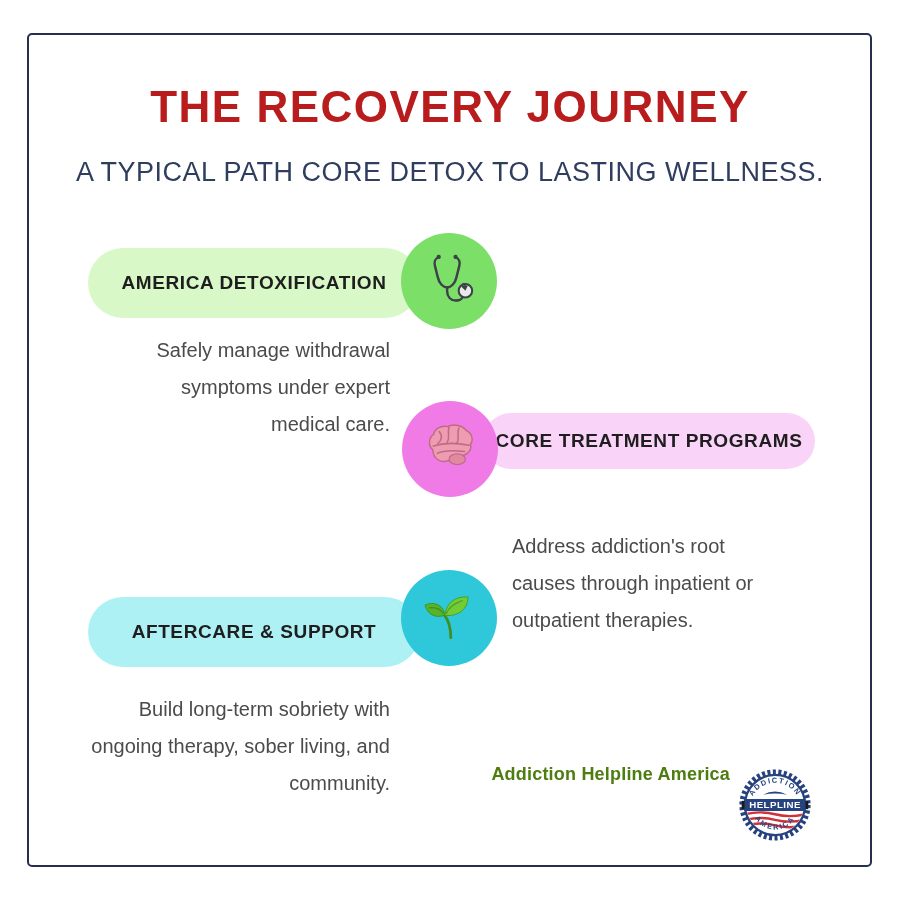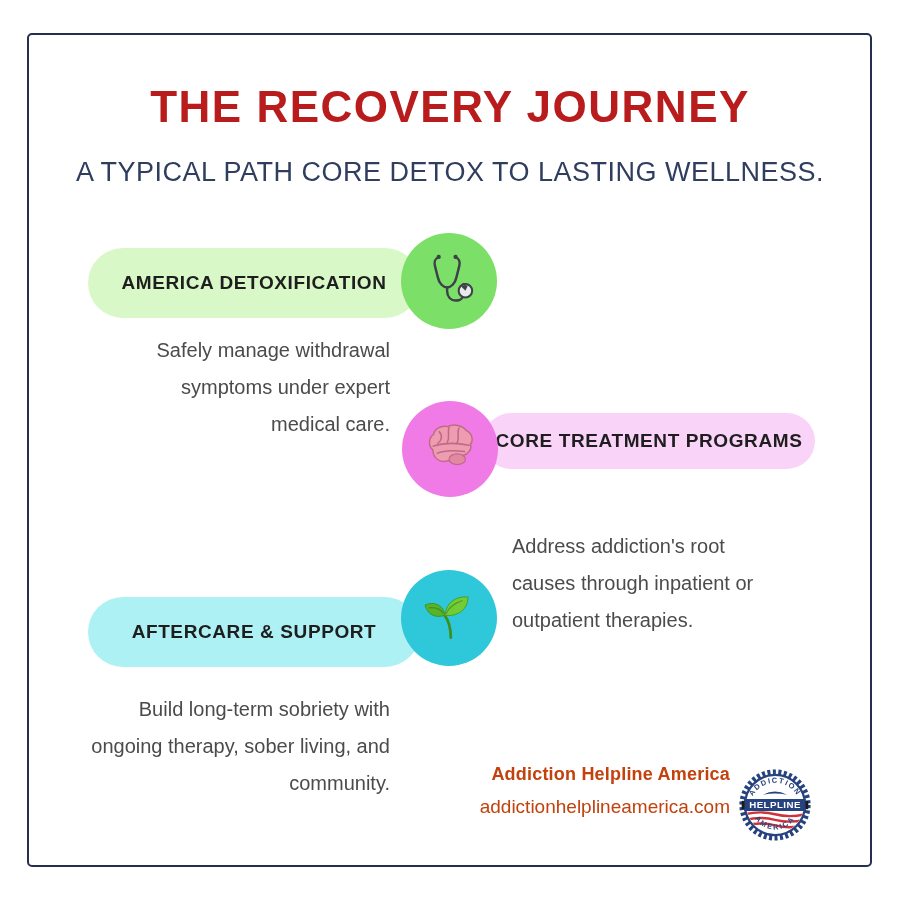--- a/index.html
+++ b/index.html
@@ -40,21 +40,21 @@
   
   .pill-2{left:483px;top:413px;width:332px;height:56px;}
   .circle-2{left:402px;top:401px;}
   .desc-2{left:512px;top:503px;width:280px;text-align:left;margin-top:25px;}
   
   .pill-3{left:88px;top:585px;width:332px;height:70px;margin-top:12px;}
   .circle-3{left:401px;top:570px;}
   .desc-3{left:90px;top:671px;width:300px;text-align:right;margin-top:20px;}
   
   .footer-text{
-    position:absolute;left:430px;top:764px;width:300px;text-align:right;color:#c2410c;
+    position:absolute;left:430px;top:764px;width:300px;text-align:right;color:#4d7c0f;
   }
   .brand{font-size:18px;font-weight:bold;letter-spacing:0.2px;margin-bottom:11px;}
   .website{font-size:19px;font-weight:400;}
   .badge{position:absolute;left:738px;top:768px;width:74px;height:74px;}
 </style>
 </head>
 <body>
 
 <div class="card"></div>
 
@@ -112,21 +112,20 @@
       <path d="M27.5 30.5 C29.5 17.5 38.5 10 53 11 C53 24.5 42.5 32.5 28.5 31.5 Z" fill="#72cc35" stroke="#4a9b23" stroke-width="1"></path>
       <path d="M10 23 C17 22 23 25 26 29.5" fill="none" stroke="#3f8f1f" stroke-width="1.2"></path>
       <path d="M47 15 C38 18 31 24 28.5 30" fill="none" stroke="#4a9b23" stroke-width="1.2"></path>
     </svg>
   </span>
 </div>
 <div class="desc desc-3">Build long-term sobriety with ongoing therapy, sober living, and community.</div>
 
 <div class="footer-text">
   <div class="brand">Addiction Helpline America</div>
-  <div class="website">addictionhelplineamerica.com</div>
 </div>
 
 <div class="badge">
   <svg width="74" height="74" viewBox="0 0 80 80" xmlns="http://www.w3.org/2000/svg">
     <defs>
       <clipPath id="sealClip">
           <circle cx="40" cy="40" r="31"></circle>
         </clipPath>
       <path id="arcTop" d="M13 43 A27 27 0 0 1 67 43"></path>
       <path id="arcBottom" d="M15 46 A25.5 25.5 0 0 0 65 46"></path>

